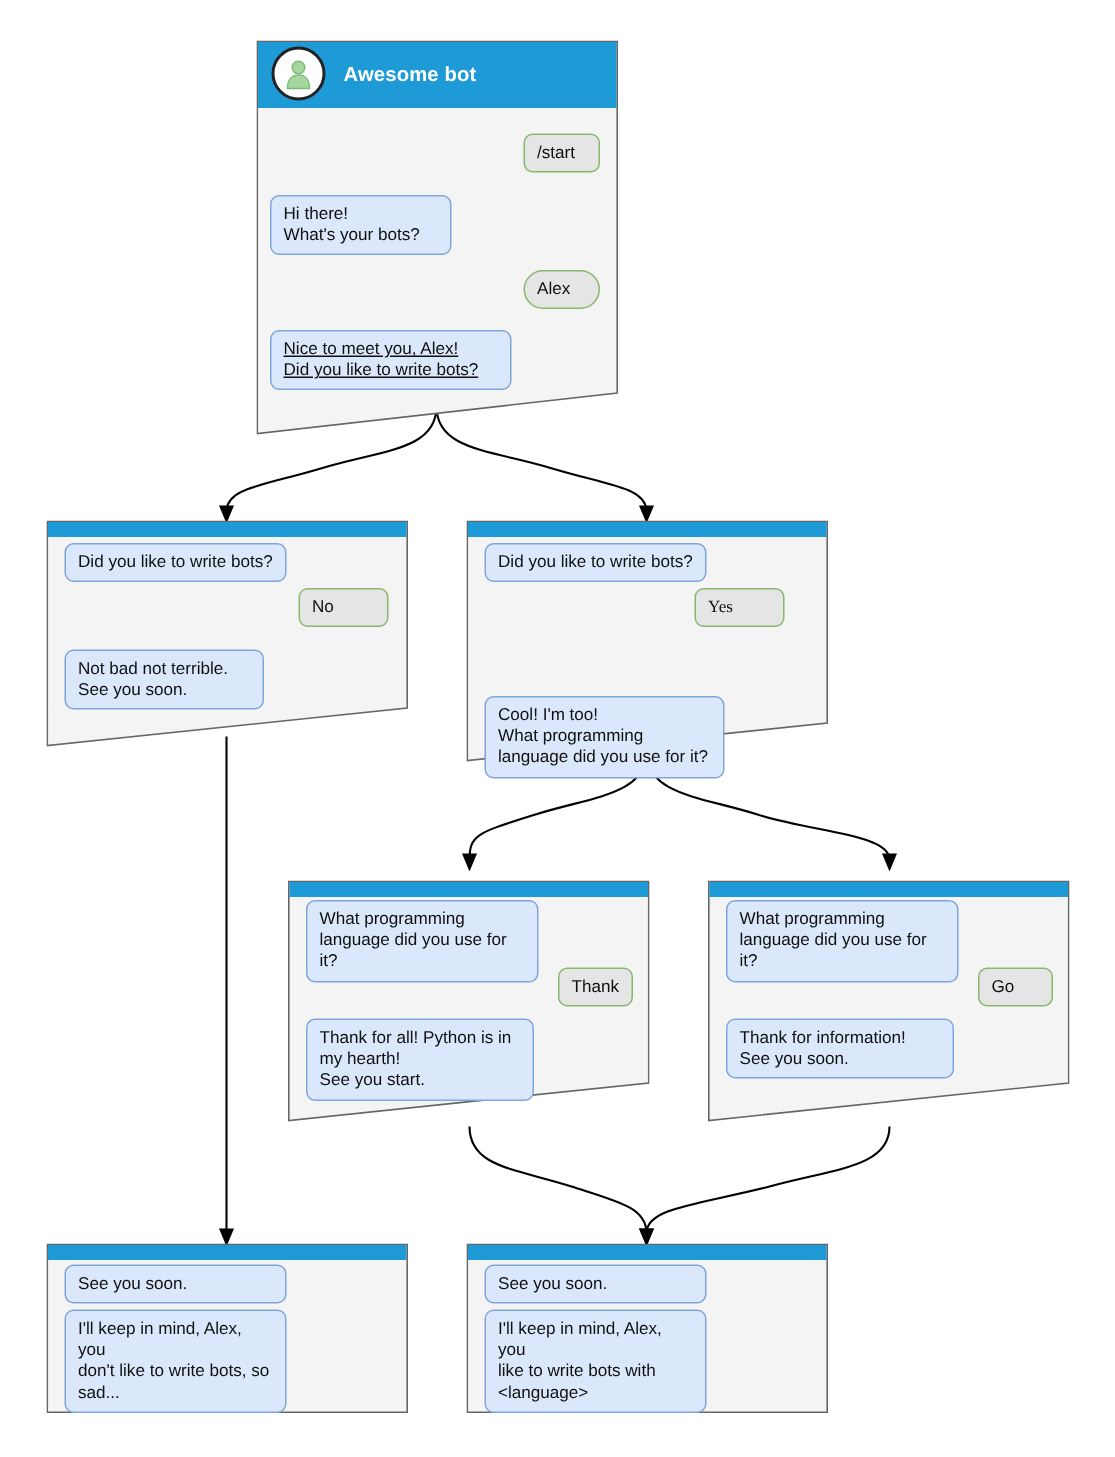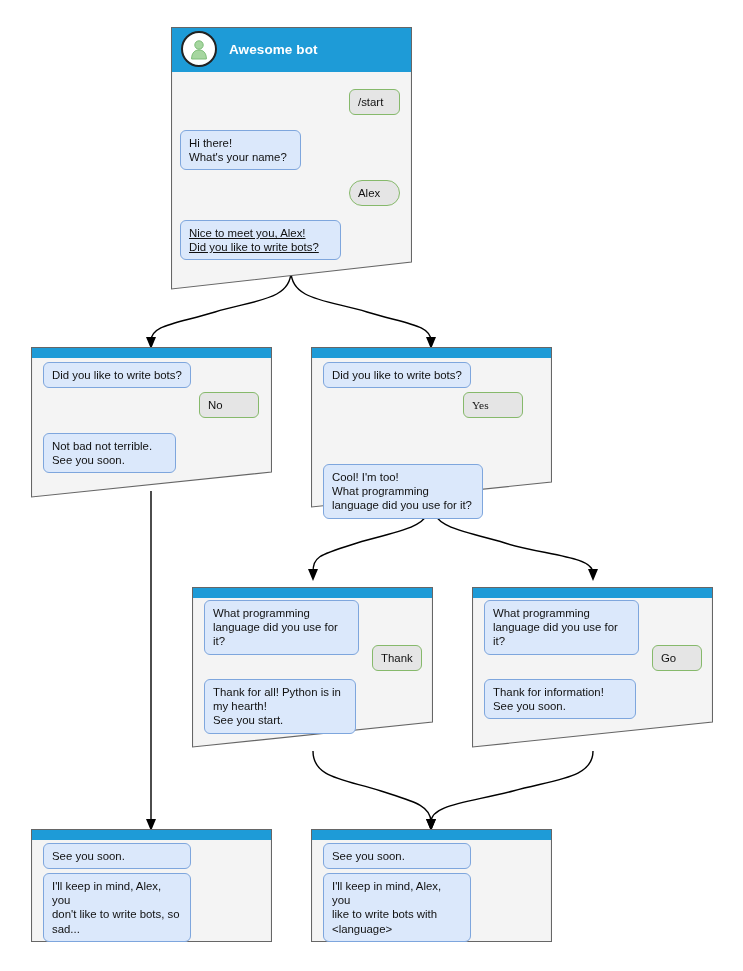--- a/index.html
+++ b/index.html
@@ -181,21 +181,21 @@
             <circle cx="11" cy="7" r="4.2" fill="#a6d6a0" stroke="#7cbd78" stroke-width="1"></circle>
             <path d="M 3.6 21 C 3.6 14.6 7 12 11 12 C 15 12 18.4 14.6 18.4 21 Z" fill="#a6d6a0" stroke="#7cbd78" stroke-width="1"></path>
           </svg>
         </div>
         <div class="bot-title">Awesome bot</div>
       </div>
 
       <div class="bubble user" style="left:178px; top:62px; width:51px;">/start</div>
 
       <div class="bubble bot" style="left:9px; top:103px; width:121px;">Hi there!
-What's your name?</div>
+What's your bots?</div>
 
       <div class="bubble user" style="left:178px; top:153px; width:51px;border-radius:13px;">Alex</div>
 
       <div class="bubble bot" style="left:9px; top:193px; width:161px;text-decoration:underline;">Nice to meet you, Alex!
 Did you like to write bots?</div>
     </div>
   </div>
 
   <div class="card" style="left:31px; top:347px; width:241px; height:152px;">
     <svg class="card-shape" viewBox="0 0 241 152" preserveAspectRatio="none">

